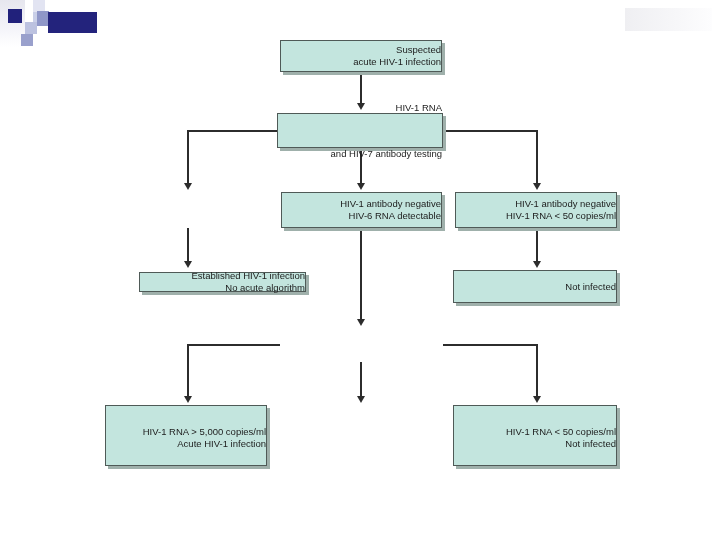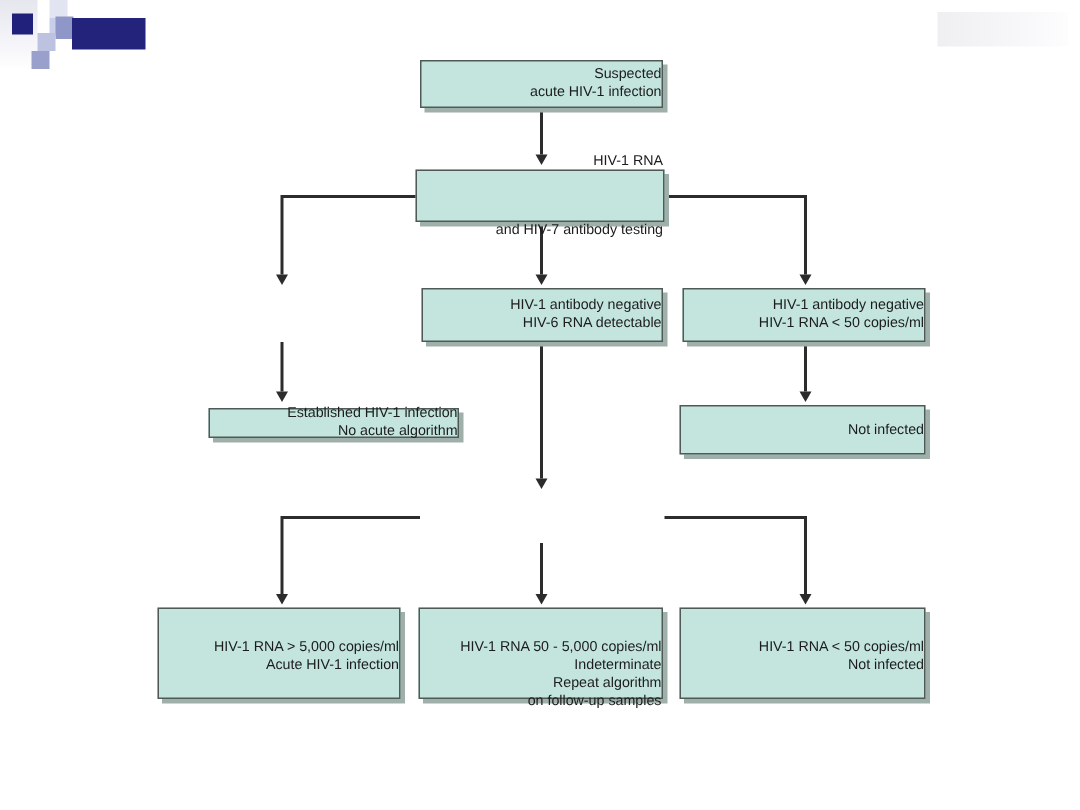--- a/index.html
+++ b/index.html
@@ -123,25 +123,19 @@
   <div class="box" id="node-not-infected-1">
     <span>Not infected</span>
   </div>
 
 
   <div class="box top-align" id="node-rna-high">
     <span>HIV-1 RNA &gt; 5,000 copies/ml</span>
     <span>Acute HIV-1 infection</span>
   </div>
 
-  <div class="box top-align" id="node-rna-mid">
-    <span>HIV-1 RNA 50 - 5,000 copies/ml</span>
-    <span>Indeterminate</span>
-    <span>Repeat algorithm</span>
-    <span>on follow-up samples</span>
-  </div>
 
   <div class="box top-align" id="node-rna-low">
     <span>HIV-1 RNA &lt; 50 copies/ml</span>
     <span>Not infected</span>
   </div>
 
 </div>
 
 </body></html>

